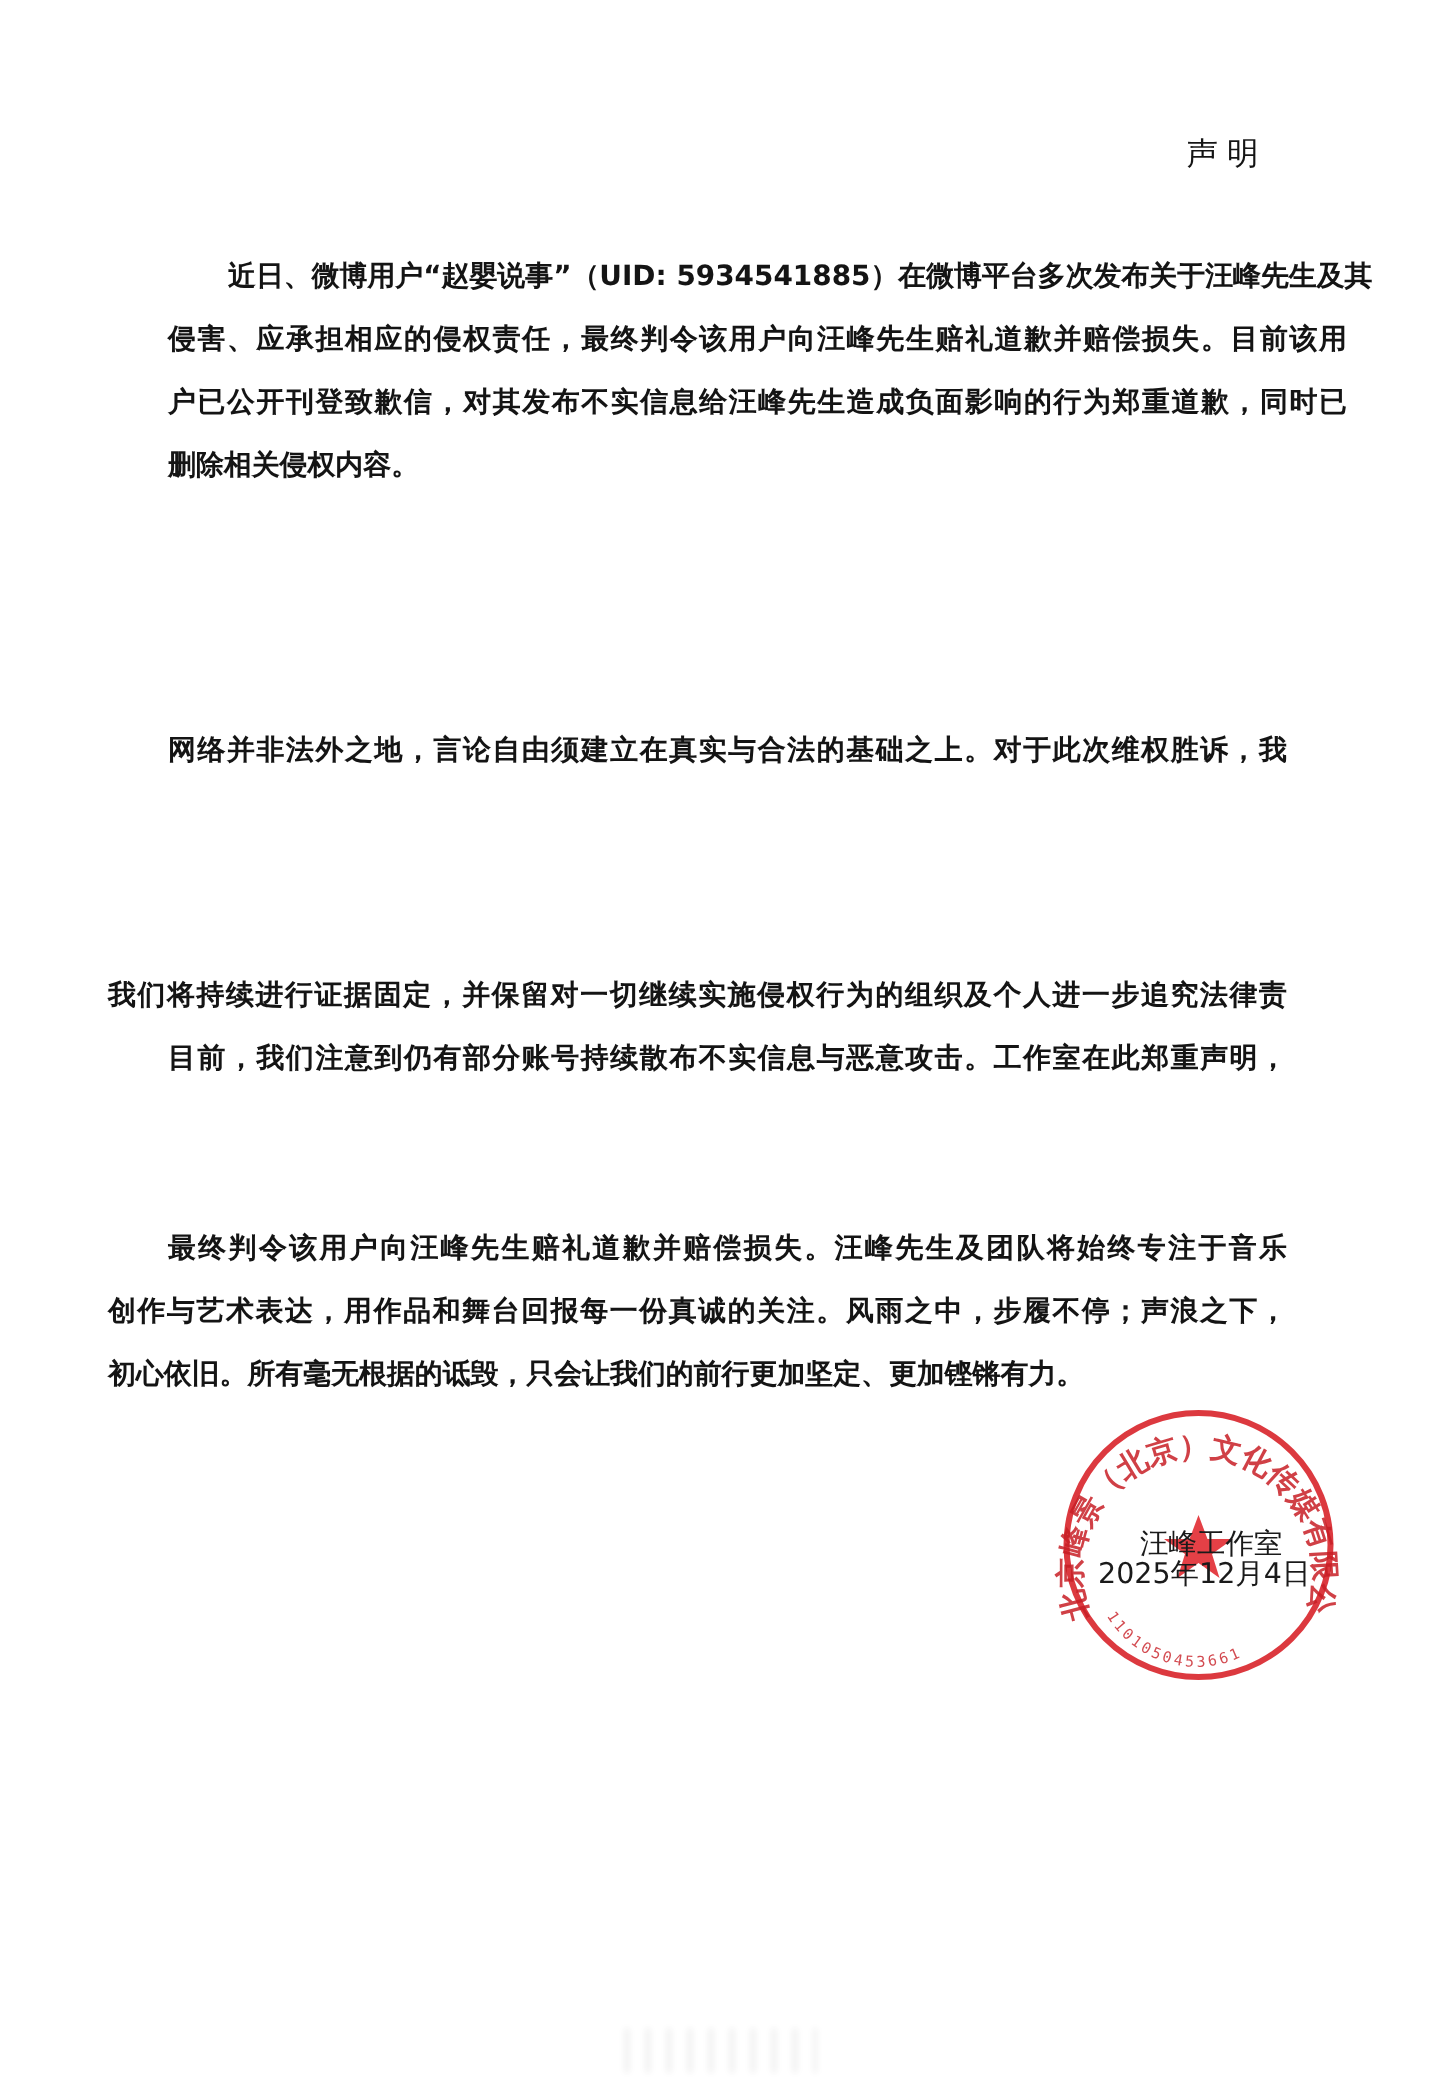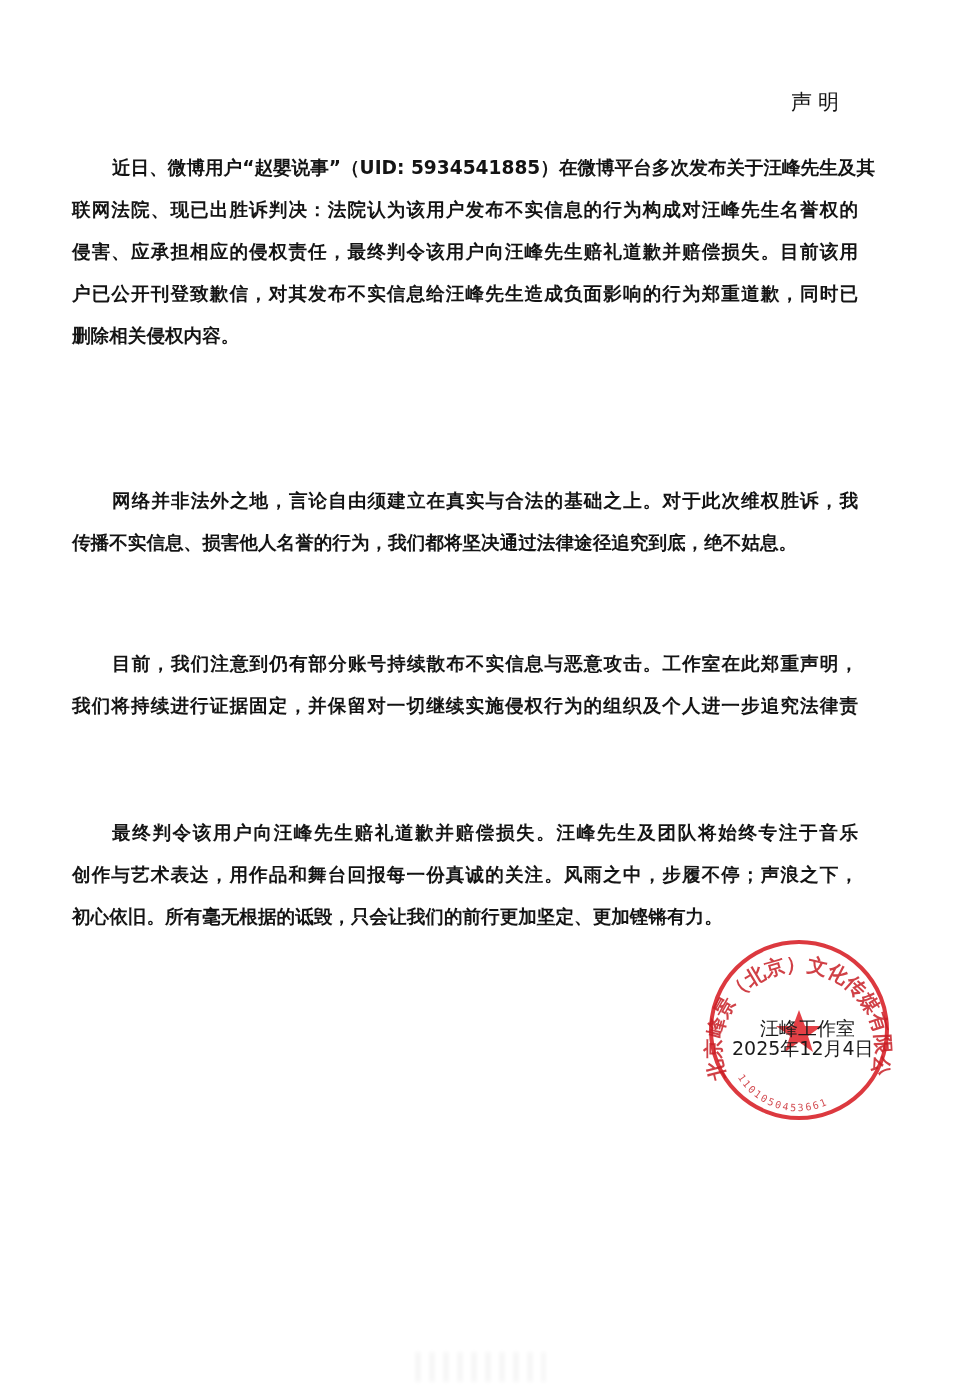--- a/index.html
+++ b/index.html
@@ -27,36 +27,34 @@
     background: repeating-linear-gradient(90deg, rgba(0,0,0,0.0) 0px, rgba(0,0,0,0.12) 3px, rgba(0,0,0,0) 6px, rgba(0,0,0,0) 14px);
     filter: blur(2px); opacity: 0.6;
   }
 </style>
 </head>
 <body>
 
 <div>
   <div class="title">声明</div>
 
-  <div class="para" style="top:147px;">
+  <div class="para" style="top:164px;margin-left:40px;">
     <span class="line first">近日、微博用户“赵嬰说事”（UID: 5934541885）在微博平台多次发布关于汪峰先生及其</span>
-    <span class="line">联网法院、现已出胜诉判决：法院认为该用户发布不实信息的行为构成对汪峰先生名誉权的</span>
     <span class="line">侵害、应承担相应的侵权责任，最终判令该用户向汪峰先生赔礼道歉并赔偿损失。目前该用</span>
     <span class="line">户已公开刊登致歉信，对其发布不实信息给汪峰先生造成负面影响的行为郑重道歉，同时已</span>
     <span class="line last">删除相关侵权内容。</span>
   </div>
 
   <div class="para" style="top:480px;">
     <span class="line first">网络并非法外之地，言论自由须建立在真实与合法的基础之上。对于此次维权胜诉，我</span>
-    <span class="line last">传播不实信息、损害他人名誉的行为，我们都将坚决通过法律途径追究到底，绝不姑息。</span>
   </div>
 
   <div class="para" style="top:643px;">
+    <span class="line">我们将持续进行证据固定，并保留对一切继续实施侵权行为的组织及个人进一步追究法律责</span>
     <span class="line first">目前，我们注意到仍有部分账号持续散布不实信息与恶意攻击。工作室在此郑重声明，</span>
-    <span class="line">我们将持续进行证据固定，并保留对一切继续实施侵权行为的组织及个人进一步追究法律责</span>
   </div>
 
   <div class="para" style="top:812px;">
     <span class="line first">最终判令该用户向汪峰先生赔礼道歉并赔偿损失。汪峰先生及团队将始终专注于音乐</span>
     <span class="line">创作与艺术表达，用作品和舞台回报每一份真诚的关注。风雨之中，步履不停；声浪之下，</span>
     <span class="line last">初心依旧。所有毫无根据的诋毁，只会让我们的前行更加坚定、更加铿锵有力。</span>
   </div>
 
   <div class="seal">
     <svg viewBox="0 0 226 190" xmlns="http://www.w3.org/2000/svg">

